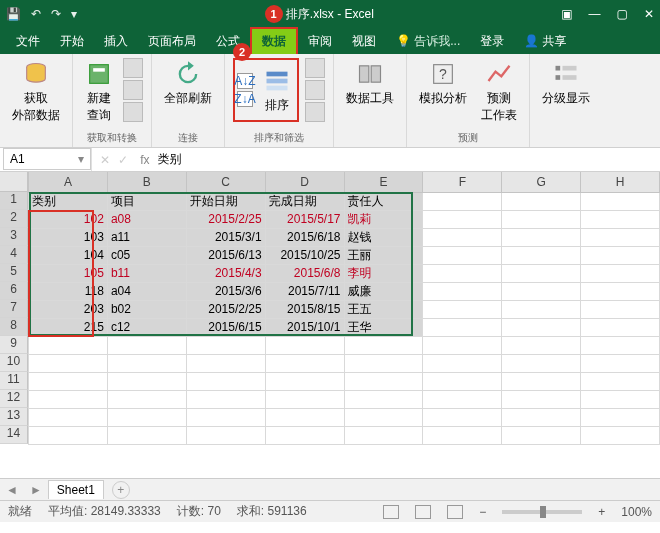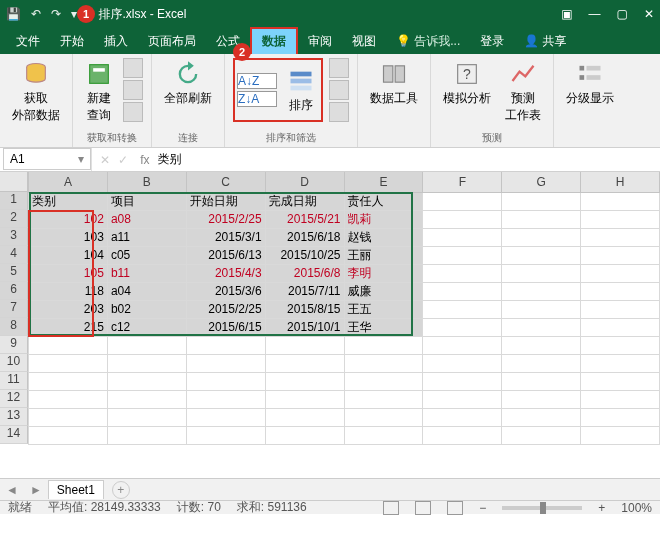--- a/index.html
+++ b/index.html
@@ -1,34 +1,34 @@
 <!DOCTYPE html>
 <html><head>
 <meta charset="utf-8">
 <style>
 *{margin:0;padding:0;box-sizing:border-box;font-family:"Microsoft YaHei",sans-serif;font-size:12px;}
 body{width:660px;height:533px;background:#fff;overflow:hidden;}
 .titlebar{height:28px;background:#0e6338;display:flex;align-items:center;color:#fff;padding:0 6px;}
 .titlebar .qat{display:flex;gap:10px;align-items:center;}
 .titlebar .qat span{opacity:.9;}
-.titlebar .apptitle{flex:1;text-align:left;position:relative;}
+.titlebar .apptitle{flex:1;text-align:center;position:relative;}
 .titlebar .wincontrols{display:flex;gap:16px;align-items:center;}
 .callout{display:inline-flex;width:18px;height:18px;border-radius:50%;background:#d93025;color:#fff;align-items:center;justify-content:center;font-weight:bold;font-size:11px;}
 .tabs{height:26px;background:#0e6338;display:flex;align-items:flex-end;padding:0 6px;color:#fff;}
 .tab{padding:4px 10px;cursor:pointer;}
-.tab.active{background:#7dd3fc;color:#0e6338;font-weight:bold;border:2px solid #d93025;border-bottom:none;}
+.tab.active{background:#84cc16;color:#0e6338;font-weight:bold;border:2px solid #d93025;border-bottom:none;}
 .tab-tell{color:#d9f0e3;margin-top:12px;}
 .ribbon{height:94px;background:#f1f1f1;border-bottom:1px solid #d0d0d0;display:flex;}
 .group{border-right:1px solid #d9d9d9;padding:4px 8px 2px;display:flex;flex-direction:column;align-items:center;justify-content:space-between;}
 .group .glabel{font-size:10px;color:#666;margin-top:2px;}
 .bigbtn{display:flex;flex-direction:column;align-items:center;gap:2px;padding:2px 4px;}
 .bigbtn .ic{width:28px;height:28px;}
 .mini{display:flex;flex-direction:column;gap:2px;align-items:center;}
 .sort-highlight{border:2px solid #d93025;padding:2px;display:flex;align-items:center;gap:6px;}
-.az-ic{width:40px;height:16px;border:1px solid #999;background:#fff;display:flex;align-items:center;justify-content:flex-start;font-size:9px;color:#2a6dbf;}
+.az-ic{width:16px;height:16px;border:1px solid #999;background:#fff;display:flex;align-items:center;justify-content:center;font-size:9px;color:#2a6dbf;}
 .namebox-row{height:24px;display:flex;border-bottom:1px solid #d0d0d0;background:#fff;}
 .namebox{width:88px;height:22px;border:1px solid #ccc;margin-left:3px;padding:0 6px;display:flex;align-items:center;justify-content:space-between;}
 .fxbox{flex:1;display:flex;align-items:center;padding:0 4px;border-left:1px solid #e0e0e0;}
 .fxbox .fx{color:#888;margin:0 8px;}
 .sheet{display:flex;height:306px;}
 .rowheads{display:flex;flex-direction:column;}
 .corner{width:28px;height:20px;background:#e6e6e6;border-right:1px solid #c4c4c4;border-bottom:1px solid #c4c4c4;}
 .rowhdr{width:28px;height:18px;background:#e6e6e6;border-right:1px solid #c4c4c4;border-bottom:1px solid #d4d4d4;text-align:center;color:#444;}
 .rowhdr.sel{background:#d6d6d6;}
 .gridwrap{position:relative;flex:1;overflow:hidden;}
@@ -38,21 +38,21 @@
 .grid td{height:18px;border:1px solid #d9d9d9;padding:0 3px;background:#fff;white-space:nowrap;overflow:hidden;}
 .grid td.sel{background:#d6d6d6;}
 .grid td.num{text-align:right;}
 .red{color:#c00020;}
 .sel-range{position:absolute;border:2px solid #217346;left:1px;top:20px;width:384px;height:144px;pointer-events:none;}
 .col-red{position:absolute;border:2px solid #d93025;left:0;top:38px;width:66px;height:127px;pointer-events:none;}
 .sheettabs{height:22px;border-top:1px solid #ccc;display:flex;align-items:center;background:#f1f1f1;}
 .sheettabs .navbtn{padding:0 6px;color:#888;}
 .sheettabs .stab{padding:2px 8px;background:#fff;border:1px solid #ccc;border-bottom:none;}
 .sheettabs .plus{width:18px;height:18px;border:1px solid #ccc;border-radius:50%;margin-left:8px;text-align:center;line-height:16px;color:#888;}
-.status{height:14px;background:#f1f1f1;border-top:1px solid #ccc;display:flex;align-items:center;justify-content:space-between;padding:0 8px;color:#555;}
+.status{height:22px;background:#f1f1f1;border-top:1px solid #ccc;display:flex;align-items:center;justify-content:space-between;padding:0 8px;color:#555;}
 .status .left,.status .right{display:flex;gap:16px;align-items:center;}
 .viewbtn{width:16px;height:14px;border:1px solid #999;}
 .zoomslider{width:80px;height:4px;background:#ccc;position:relative;}
 .zoomslider::after{content:"";position:absolute;width:6px;height:12px;background:#888;top:-4px;left:38px;}
 .ic svg{width:100%;height:100%;}
 .ribbon-row{display:flex;gap:6px;}
 .grey-ic{width:20px;height:20px;background:#ddd;border:1px solid #bbb;}
 .marker2{position:absolute;left:233px;top:43px;z-index:10;}
 </style>
 </head>
@@ -253,21 +253,21 @@
             <td class="sel">完成日期</td>
             <td class="sel">责任人</td>
             <td></td>
             <td></td>
             <td></td>
           </tr>
           <tr>
             <td class="sel num red">102</td>
             <td class="sel red">a08</td>
             <td class="sel num red">2015/2/25</td>
-            <td class="sel num red">2015/5/21</td>
+            <td class="sel num red">2015/5/17</td>
             <td class="sel red">凯莉</td>
             <td></td>
             <td></td>
             <td></td>
           </tr>
           <tr>
             <td class="sel num">103</td>
             <td class="sel">a11</td>
             <td class="sel num">2015/3/1</td>
             <td class="sel num">2015/6/18</td>

